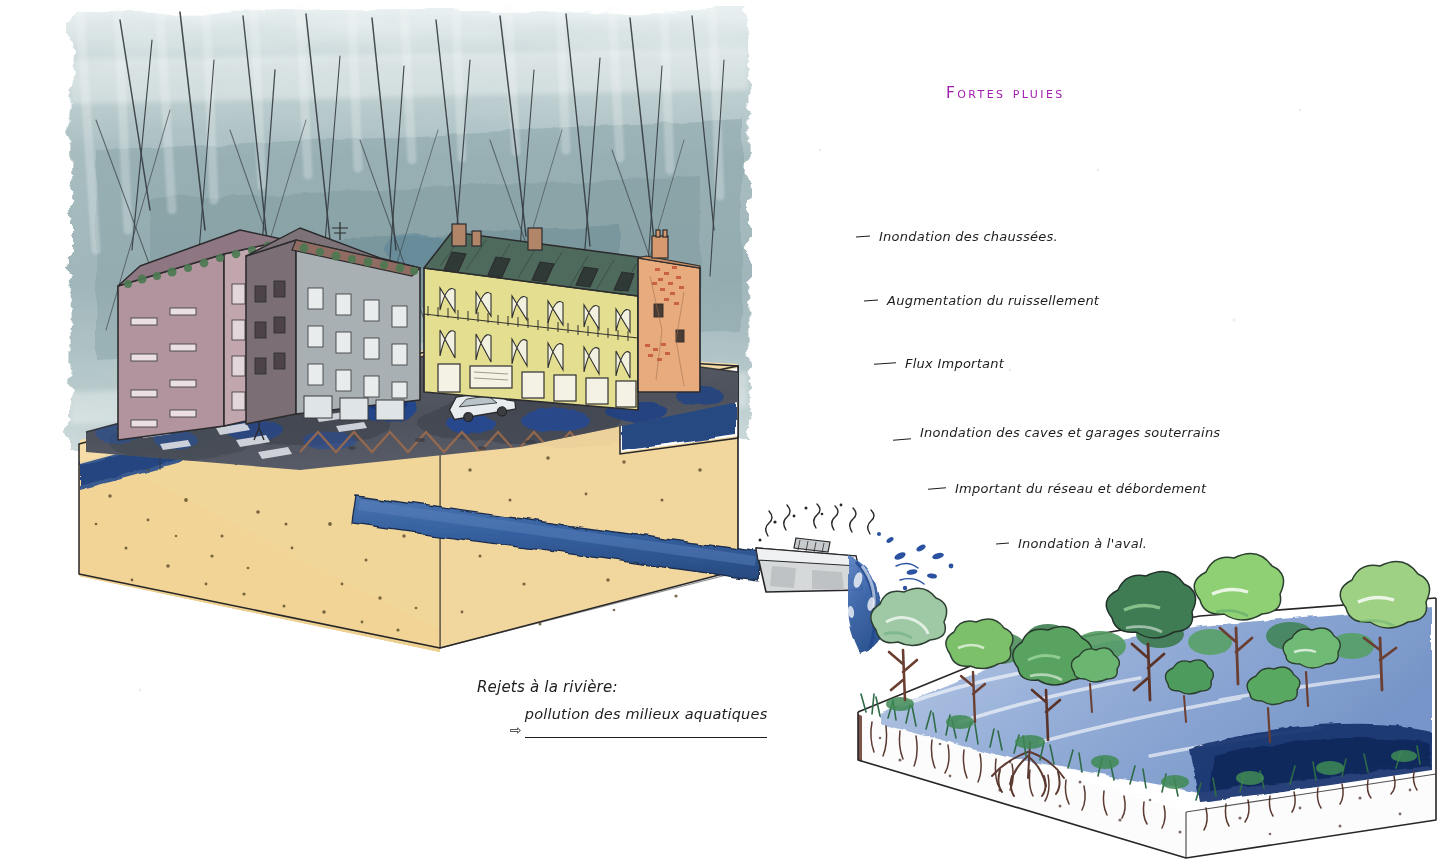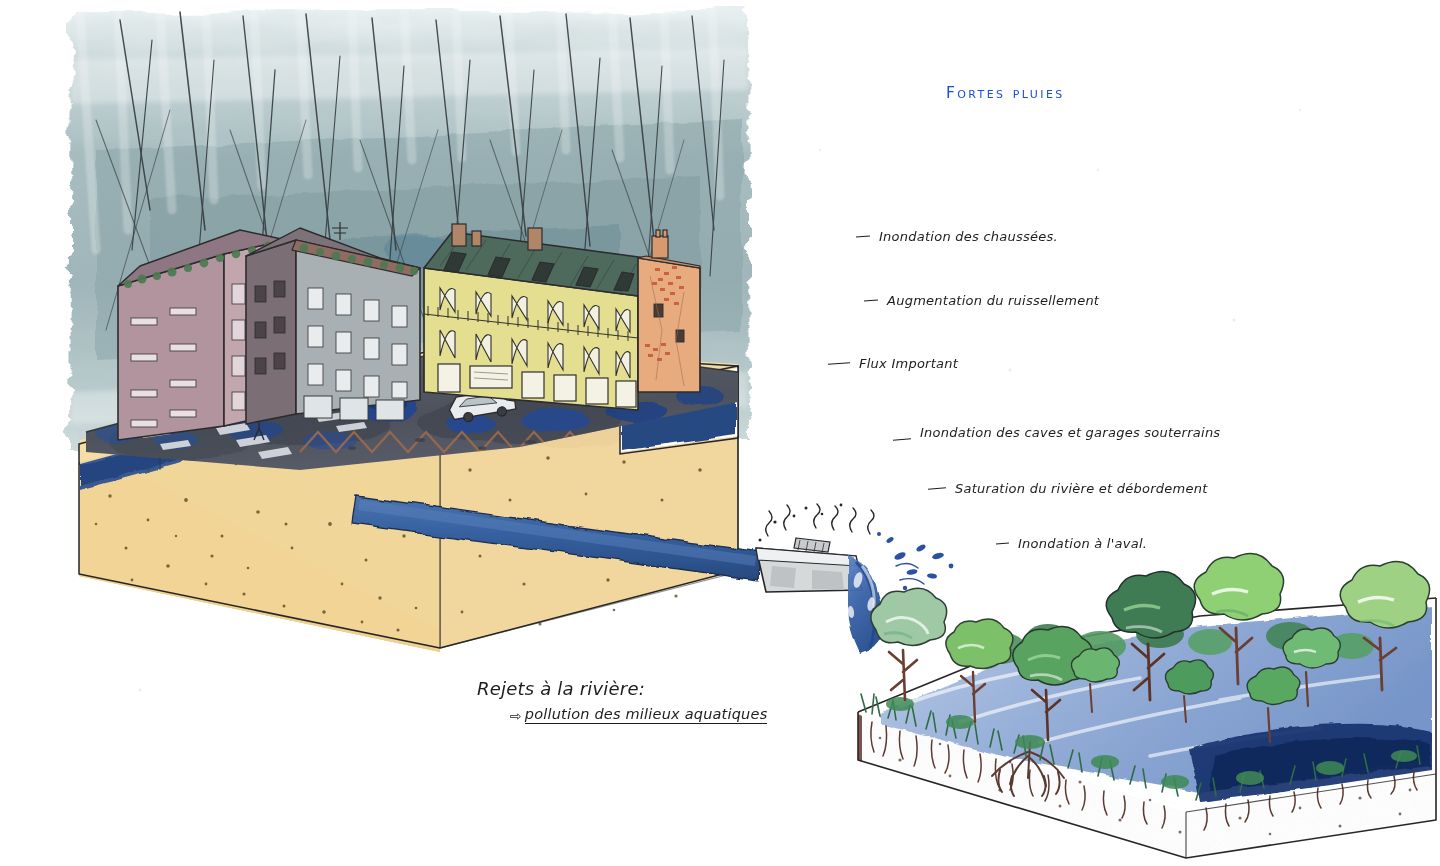--- a/index.html
+++ b/index.html
@@ -18,55 +18,55 @@
     font-family:"DejaVu Sans", sans-serif;
     color:#1d1d1f;
     white-space:nowrap;
     letter-spacing:.4px;
   }
   #title-fortes-pluies{
     left:946px;top:84px;
     font-size:15.5px;
     font-variant:small-caps;
     letter-spacing:2.4px;
-    color:#1d4ed8;
+    color:#a21caf;
   }
   .bullet-row{
     position:absolute;
     display:flex;align-items:center;gap:9px;
     white-space:nowrap;
   }
   .bullet-row .dash{
     display:inline-block;
     height:0;border-top:1.4px solid #1d1d1f;
     transform:rotate(-4deg);
   }
   .bullet-row .btxt{
     font-size:13px;
     font-family:"DejaVu Sans", sans-serif;
     color:#1d1d1f;
     letter-spacing:.25px;
     font-style:italic;
   }
   .b0{left:856px;top:229px;}   .b0 .dash{width:14px;}
   .b1{left:864px;top:293px;text-align:right;}   .b1 .dash{width:14px;}
-  .b2{left:828px;top:356px;}   .b2 .dash{width:22px;}
+  .b2{left:874px;top:356px;}   .b2 .dash{width:22px;}
   .b3{left:893px;top:425px;align-items:flex-end;}   .b3 .dash{width:18px;}
   .b4{left:928px;top:481px;}   .b4 .dash{width:18px;}
   .b5{left:996px;top:536px;}   .b5 .dash{width:13px;}
 
-  #caption-reject{left:477px;top:678px;font-size:18px;font-style:italic;letter-spacing:.2px;}
+  #caption-reject{left:477px;top:678px;font-size:15px;font-style:italic;letter-spacing:.2px;}
   #caption-pollution-wrap{
     position:absolute;left:510px;top:706px;
     display:flex;align-items:flex-end;gap:3px;
   }
   #caption-arrow{font-size:14px;font-style:normal;color:#1d1d1f;line-height:1;padding-bottom:1px;}
   #caption-pollution{
     font-size:14.5px;font-style:italic;letter-spacing:.2px;color:#1d1d1f;
-    border-bottom:1.2px solid #1d1d1f;padding-bottom:1px;
+    border-bottom:1.2px solid #1d1d1f;padding-bottom:15px;
   }
 </style>
 </head>
 <body>
 
 <div id="canvas">
 
   <svg class="layer" viewBox="0 0 1440 866">
     <defs>
 
@@ -889,21 +889,21 @@
   <div class="bullet-row b2">
     <span class="dash"></span>
     <span class="btxt">Flux Important</span>
   </div>
   <div class="bullet-row b3">
     <span class="dash"></span>
     <span class="btxt">Inondation des caves et garages souterrains</span>
   </div>
   <div class="bullet-row b4">
     <span class="dash"></span>
-    <span class="btxt">Saturation du rivière et débordement</span>
+    <span class="btxt">Important du réseau et débordement</span>
   </div>
   <div class="bullet-row b5">
     <span class="dash"></span>
     <span class="btxt">Inondation à l'aval.</span>
   </div>
 
   <div class="hand" id="caption-reject">Rejets à la rivière:</div>
   <div id="caption-pollution-wrap">
     <span id="caption-arrow">⇨</span>
     <span id="caption-pollution">pollution des milieux aquatiques</span>

